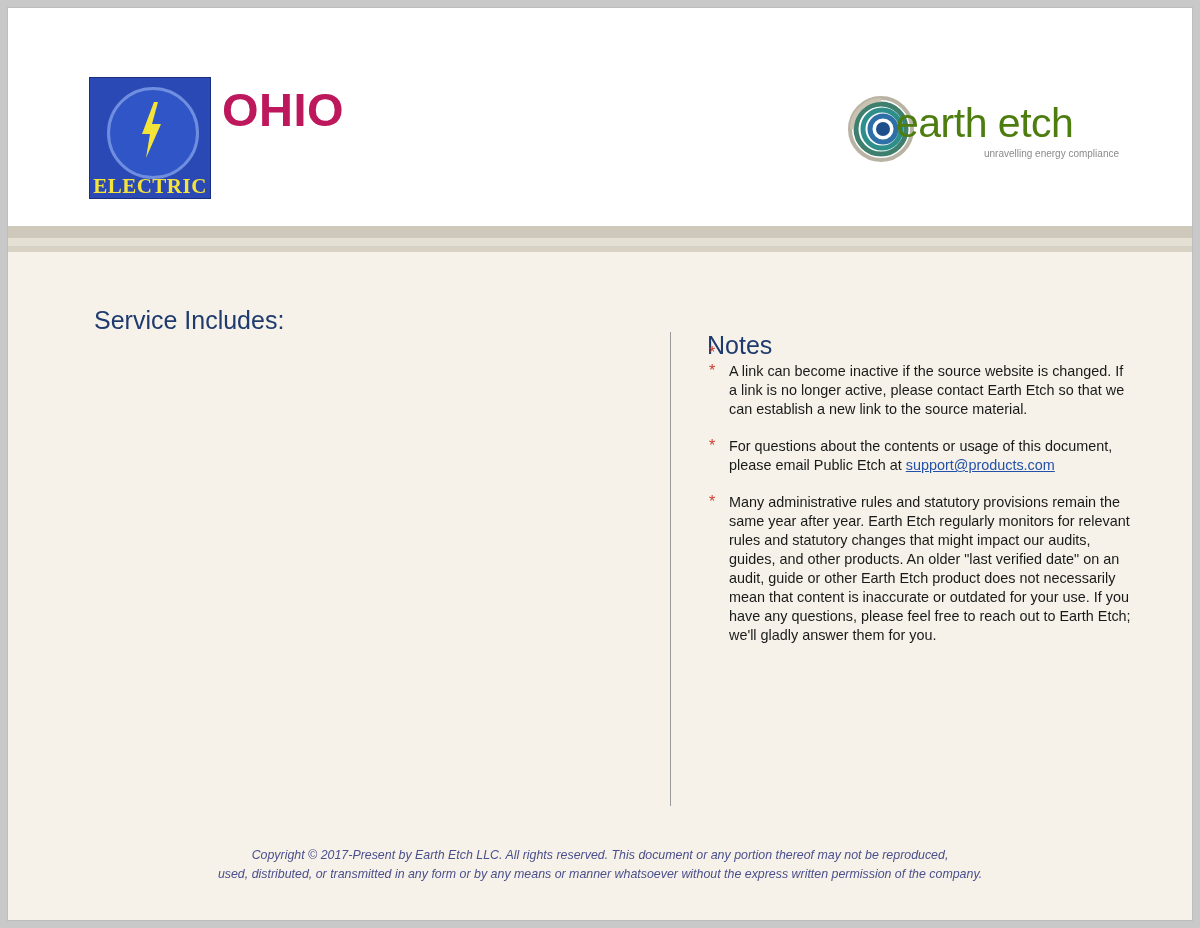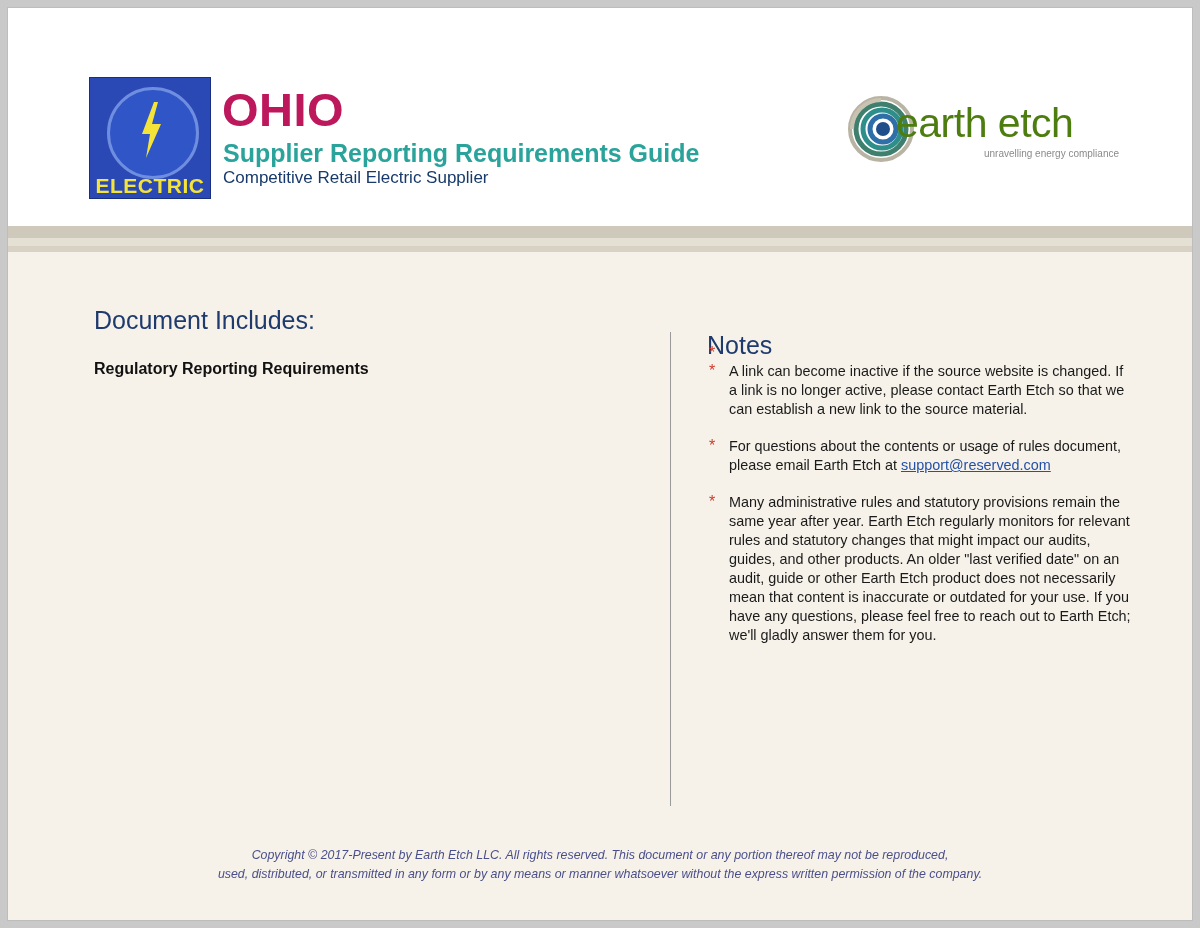--- a/index.html
+++ b/index.html
@@ -92,21 +92,21 @@
   .oe-word {
     position: absolute;
     left: 0;
     top: 96px;
     width: 120px;
     text-align: center;
     color: #f4e43a;
     font-weight: bold;
     font-size: 21px;
     letter-spacing: 0.5px;
-    font-family: Liberation Sans, sans-serif;
+    font-family: Liberation Serif, serif;
   }
 
   .title-main {
     position: absolute;
     left: 214px;
     top: 74px;
     font-size: 47px;
     font-weight: bold;
     color: #be185d;
     letter-spacing: 0.5px;
@@ -239,59 +239,56 @@
         <div class="oe-circle"></div>
         <div class="oe-bolt">
           <svg width="22" height="60" viewBox="0 0 22 60" aria-hidden="true">
             <polygon points="14,2 2,34 10,34 6,58 21,24 12,24 18,2" fill="#f4e43a"></polygon>
           </svg>
         </div>
         <div class="oe-word">ELECTRIC</div>
       </div>
 
       <div class="title-main">OHIO</div>
-      <div class="title-sub">Supplier Reporting Requirements Guide</div>
-      <div class="title-sub2">Competitive Retail Electric Supplier</div>
 
       <div class="ee-mark">
         <svg width="74" height="66" viewBox="0 0 74 66" aria-hidden="true">
           <circle cx="37" cy="33" r="31" fill="none" stroke="#b9b3a4" stroke-width="4"></circle>
           <circle cx="37" cy="33" r="25" fill="none" stroke="#3f7f6e" stroke-width="5"></circle>
           <circle cx="38" cy="33" r="19" fill="none" stroke="#2e8f8a" stroke-width="5"></circle>
           <circle cx="39" cy="33" r="13" fill="none" stroke="#2f6fa8" stroke-width="5"></circle>
           <circle cx="39" cy="33" r="7" fill="#1f4f8a"></circle>
           <path d="M8 33 A29 29 0 0 1 37 4" fill="none" stroke="#c9c3b2" stroke-width="4"></path>
         </svg>
       </div>
       <div class="ee-name">earth etch</div>
       <div class="ee-tag">unravelling energy compliance</div>
     </div>
 
     <div class="band1"></div>
     <div class="band2"></div>
     <div class="band3"></div>
 
-    <div class="doc-includes-title">Document Includes:</div>
-    <div class="doc-includes-item">Regulatory Reporting Requirements</div>
+    <div class="doc-includes-title">Service Includes:</div>
 
     <div class="divider"></div>
 
     <div class="notes-title">Notes</div>
 
     <div class="notes-list">
       <div class="note">
         <span class="bullet">*</span>
       </div>
       <div class="note">
         <span class="bullet">*</span>
         <span>A link can become inactive if the source website is changed. If a link is no longer active, please contact Earth Etch so that we can establish a new link to the source material.</span>
       </div>
       <div class="note">
         <span class="bullet">*</span>
-        <span>For questions about the contents or usage of rules document, please email Earth Etch at </span><a href="#">support@reserved.com</a>
+        <span>For questions about the contents or usage of this document, please email Public Etch at </span><a href="#">support@products.com</a>
       </div>
       <div class="note">
         <span class="bullet">*</span>
         <span>Many administrative rules and statutory provisions remain the same year after year. Earth Etch regularly monitors for relevant rules and statutory changes that might impact our audits, guides, and other products. An older "last verified date" on an audit, guide or other Earth Etch product does not necessarily mean that content is inaccurate or outdated for your use. If you have any questions, please feel free to reach out to Earth Etch; we'll gladly answer them for you.</span>
       </div>
     </div>
 
     <div class="footer">
       <span>Copyright © 2017-Present by Earth Etch LLC.  All rights reserved.  This document or any portion thereof may not be reproduced,</span>
       <span>used, distributed, or transmitted in any form or by any means or manner whatsoever without the express written permission of the company.</span>

